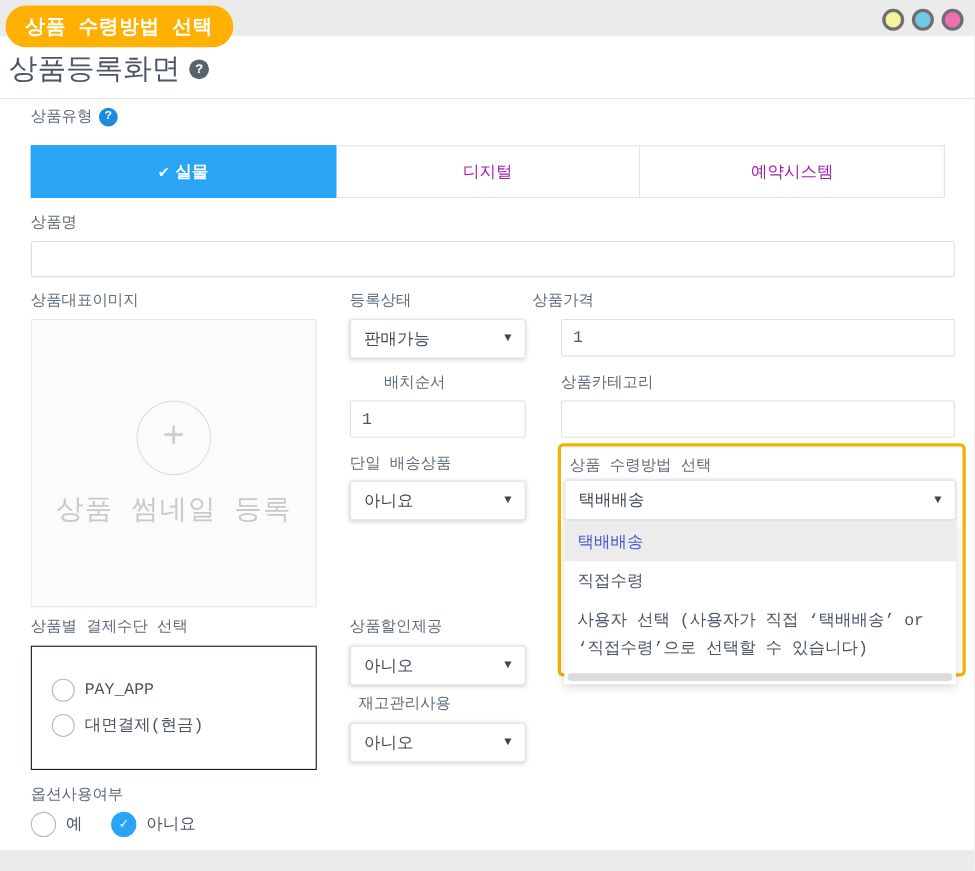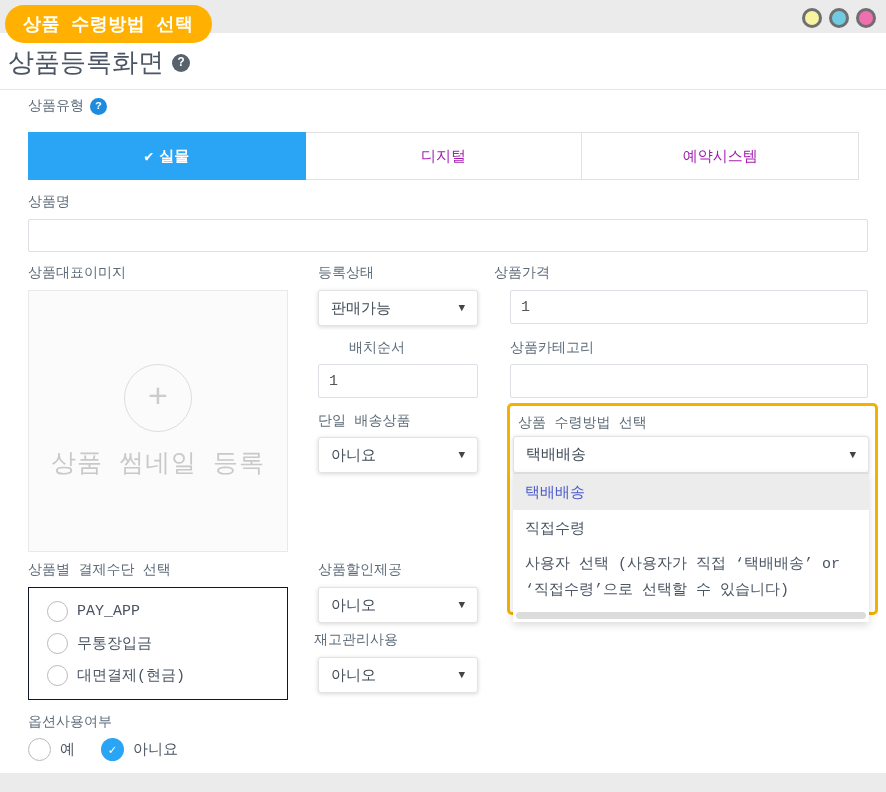--- a/index.html
+++ b/index.html
@@ -110,21 +110,21 @@
       <span>상품명</span>
     </div>
     <input class="tinput" style="left: 28px; top: 186px; width: 840px; height: 33px;" value="">
 
     <div class="lbl" style="left:28px;top:231px;">
       <span>상품대표이미지</span>
     </div>
     <div class="lbl" style="left:318px;top:231px;">
       <span>등록상태</span>
     </div>
-    <div class="lbl" style="left:494px;top:231px;">
+    <div class="lbl" style="left:484px;top:231px;">
       <span>상품가격</span>
     </div>
 
     <div class="thumb">
       <div class="plus-circle">+</div>
       <div class="thumb-text">상품 썸네일 등록</div>
     </div>
 
     <div class="select" style="left:318px;top:257px;width:160px;height:36px;">
       <span>판매가능</span>
@@ -167,37 +167,33 @@
     <div class="lbl" style="left:28px;top:528px;">
       <span>상품별 결제수단 선택</span>
     </div>
     <div class="paybox">
       <div class="radio-row">
         <span class="radio"></span>
         <span>PAY_APP</span>
       </div>
       <div class="radio-row">
         <span class="radio"></span>
-        <span>무통장입금</span>
-      </div>
-      <div class="radio-row">
-        <span class="radio"></span>
         <span>대면결제(현금)</span>
       </div>
     </div>
 
     <div class="lbl" style="left:318px;top:528px;">
       <span>상품할인제공</span>
     </div>
     <div class="select" style="left:318px;top:554px;width:160px;height:36px;">
       <span>아니오</span>
       <span class="caret">▼</span>
     </div>
 
-    <div class="lbl" style="left:314px;top:598px;">
+    <div class="lbl" style="left:326px;top:598px;">
       <span>재고관리사용</span>
     </div>
     <div class="select" style="left:318px;top:624px;width:160px;height:36px;">
       <span>아니오</span>
       <span class="caret">▼</span>
     </div>
 
     <div class="lbl" style="left:28px;top:680px;">
       <span>옵션사용여부</span>
     </div>

